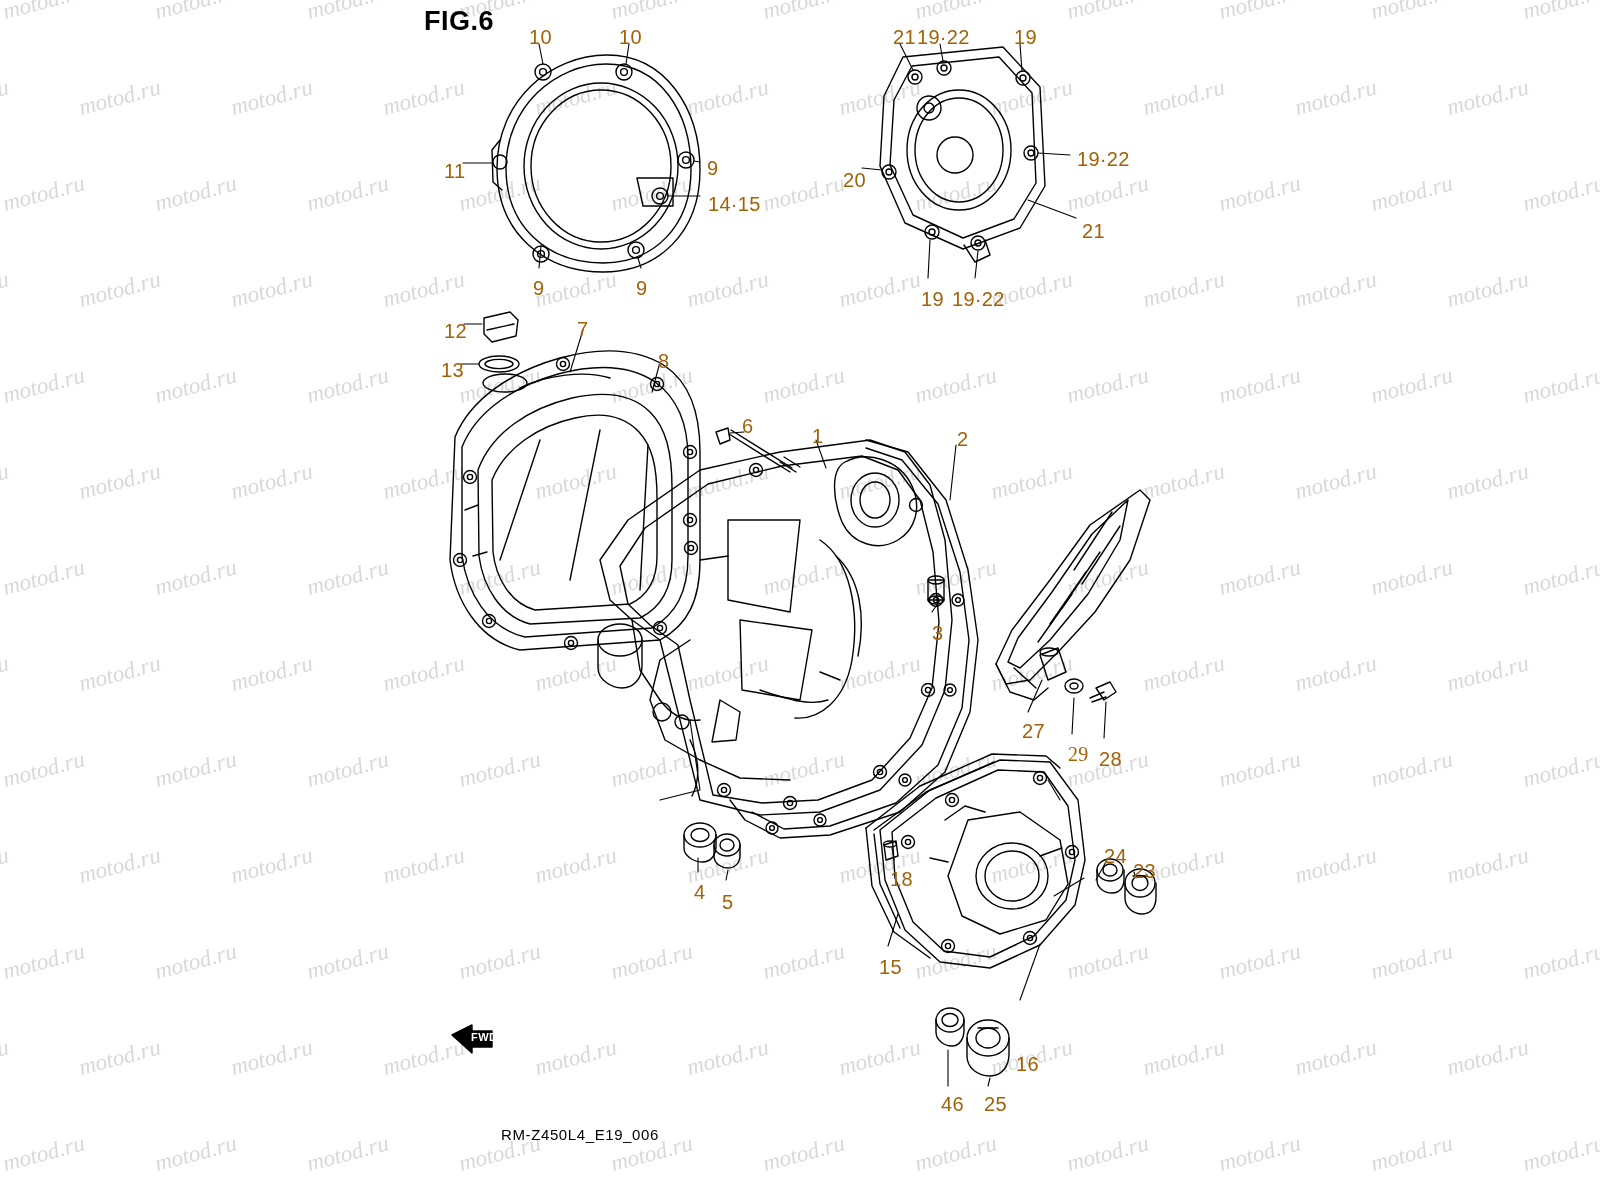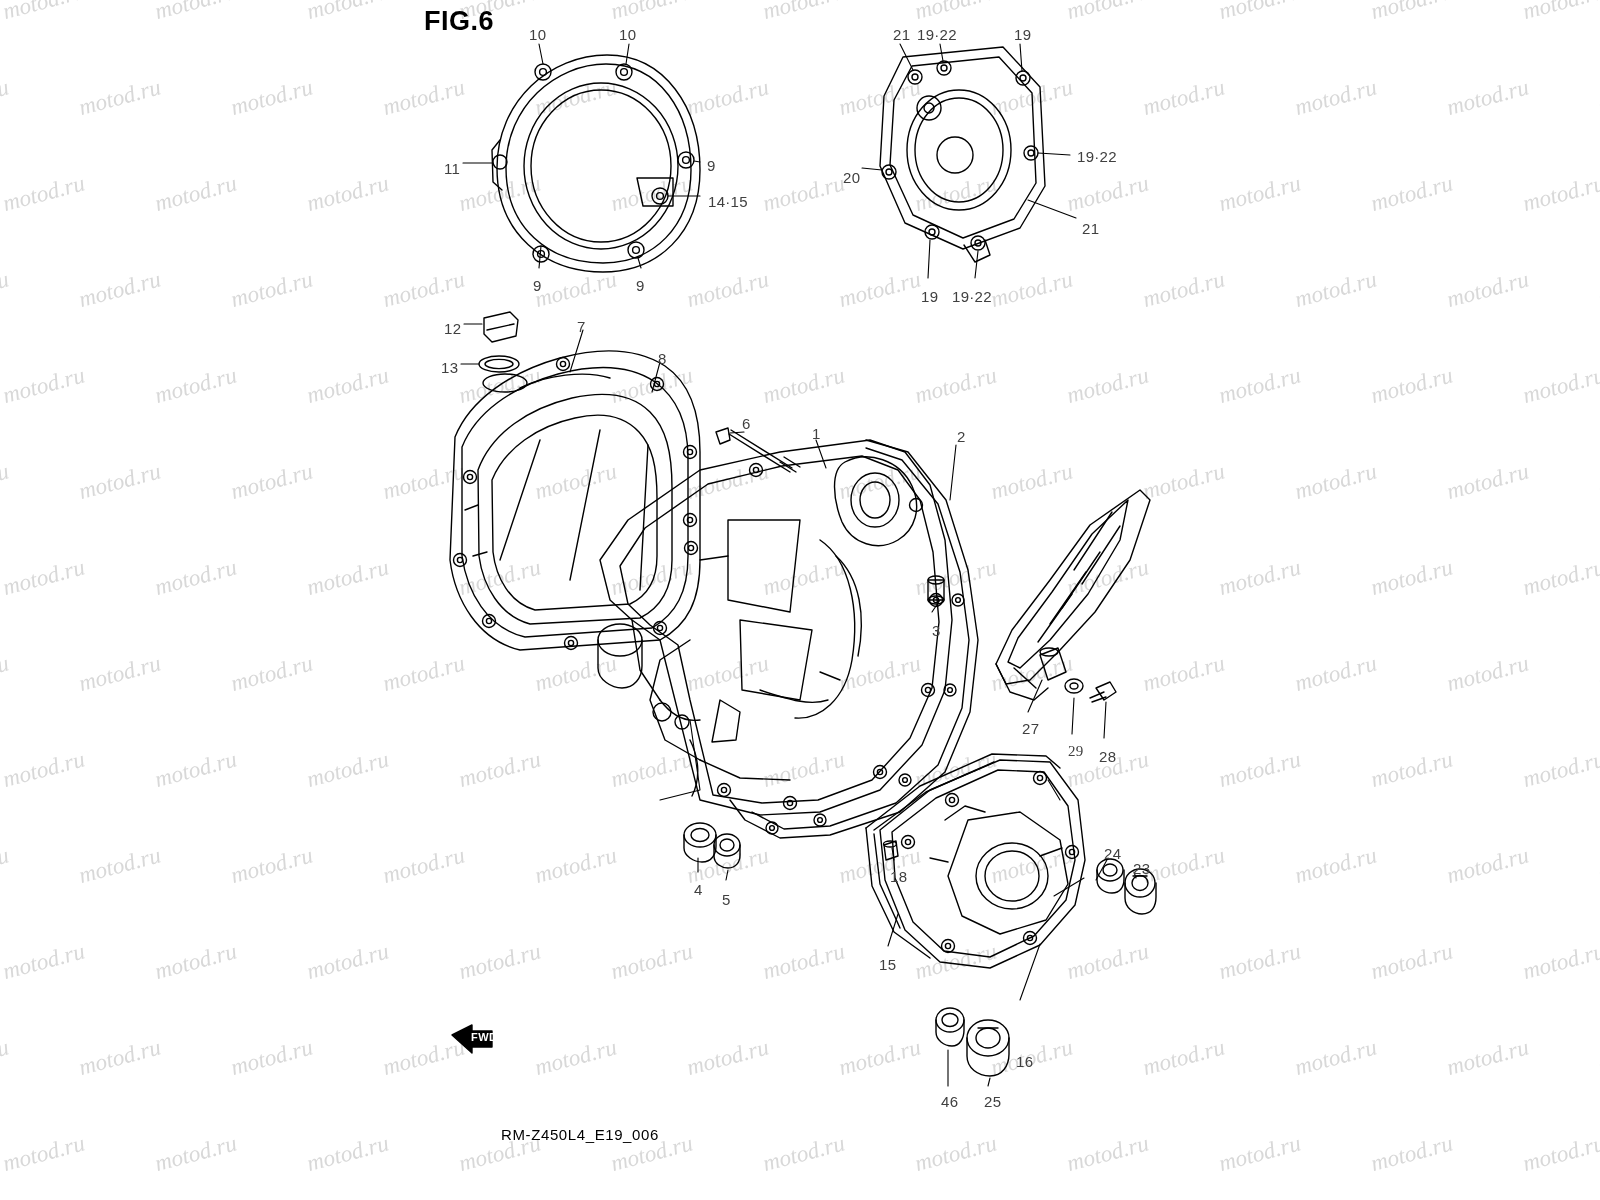--- a/index.html
+++ b/index.html
@@ -31,22 +31,22 @@
   }
 
   
   #drawing{position:absolute;left:0;top:0;width:1600px;height:1200px;}
   #drawing svg{display:block;}
 
   
   .lbl{
     position:absolute;
     font-family:"Liberation Sans", sans-serif;
-    font-size:15px;
-    color:#404040;
+    font-size:20px;
+    color:#a16207;
     white-space:nowrap;
     letter-spacing:.3px;
   }
   .fig-title{
     position:absolute;
     font-size:27px;
     font-weight:bold;
     letter-spacing:.5px;
   }
   .footer{

